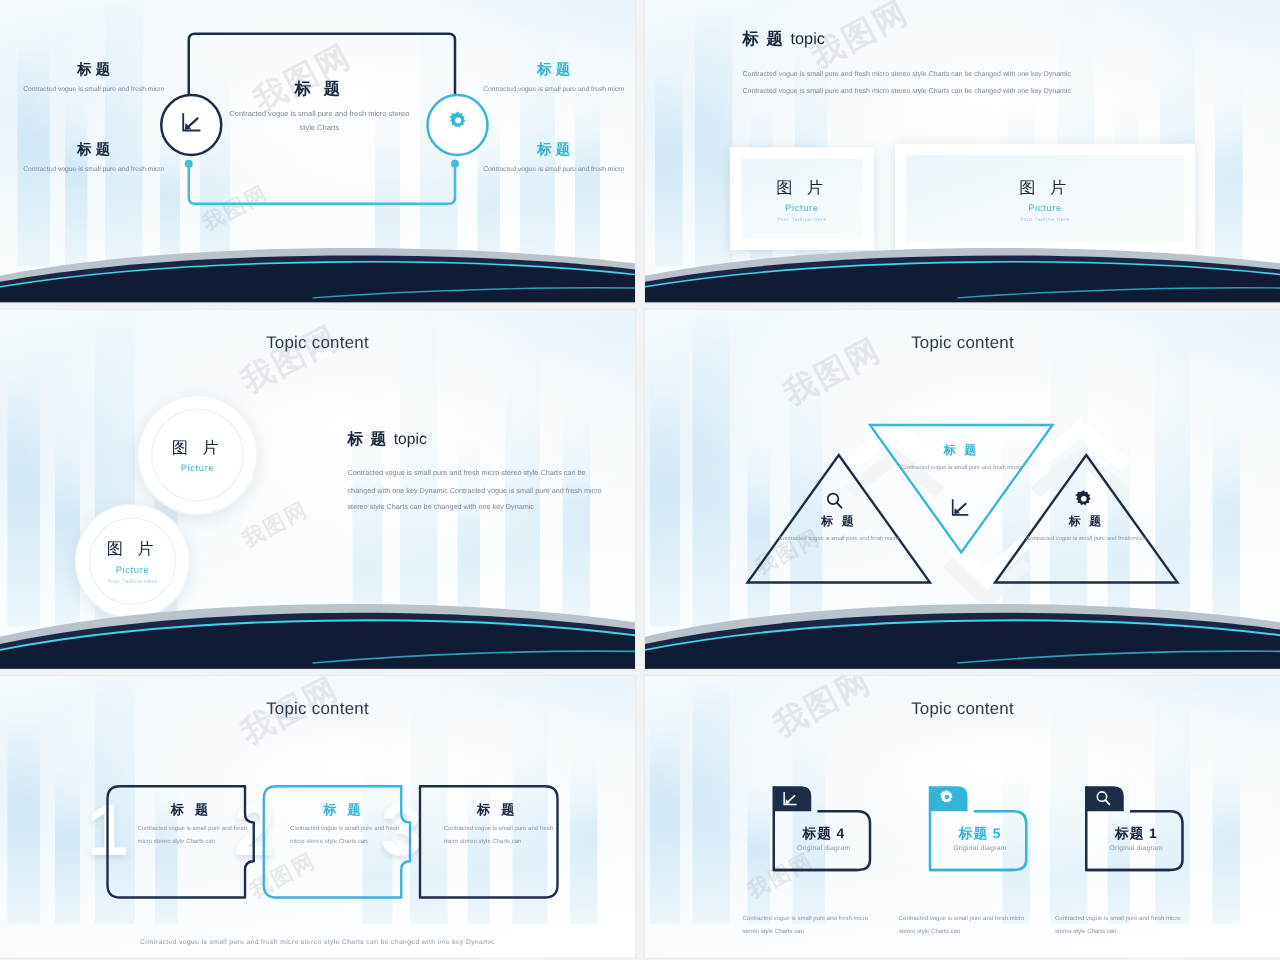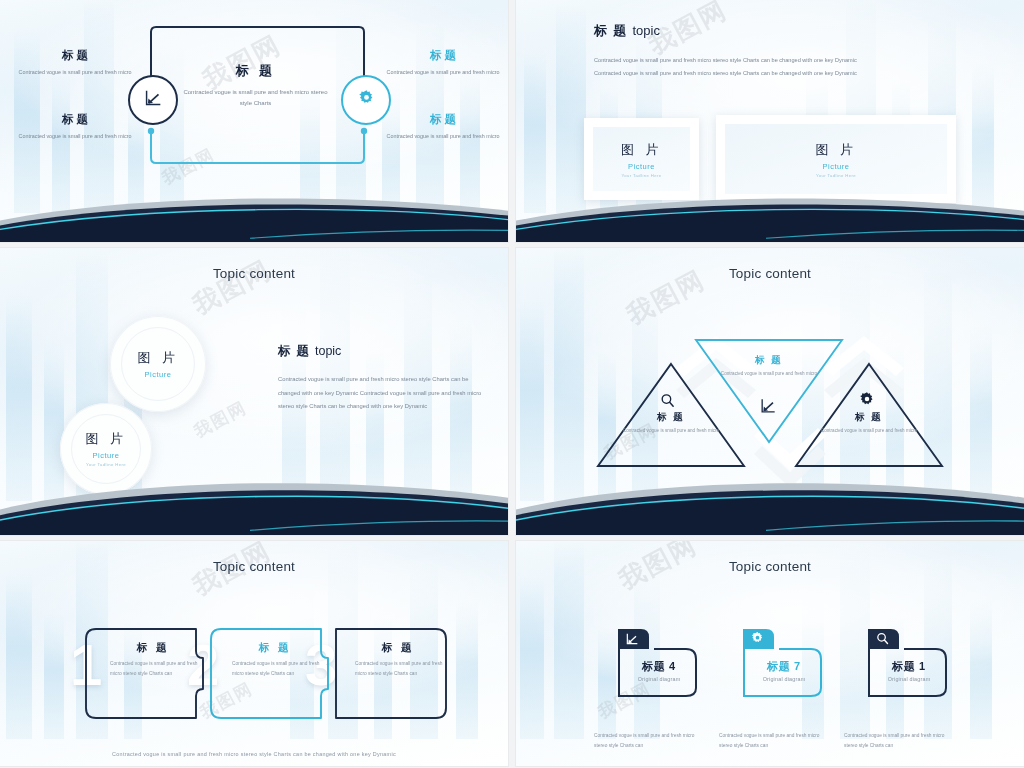--- a/index.html
+++ b/index.html
@@ -483,21 +483,21 @@
         <circle cx="10.5" cy="10" r="6" fill="none" stroke="#ffffff" stroke-width="2"></circle>
         <path d="M15 14.5 L20 20" stroke="#ffffff" stroke-width="2.2" stroke-linecap="round"></path>
       </svg>
     </div>
 
     <div class="fold-lab" style="left:88px;top:118px;">
       <div class="h" style="color:#17243c;">标题 4</div>
       <div class="p">Original diagram</div>
     </div>
     <div class="fold-lab" style="left:213px;top:118px;">
-      <div class="h" style="color:#35b4d7;">标题 7</div>
+      <div class="h" style="color:#35b4d7;">标题 5</div>
       <div class="p">Original diagram</div>
     </div>
     <div class="fold-lab" style="left:338px;top:118px;">
       <div class="h" style="color:#17243c;">标题 1</div>
       <div class="p">Original diagram</div>
     </div>
 
     <div class="cap" style="left:78px;top:190px;">Contracted vogue is small pure and fresh micro stereo style Charts can</div>
     <div class="cap" style="left:203px;top:190px;">Contracted vogue is small pure and fresh micro stereo style Charts can</div>
     <div class="cap" style="left:328px;top:190px;">Contracted vogue is small pure and fresh micro stereo style Charts can</div>

